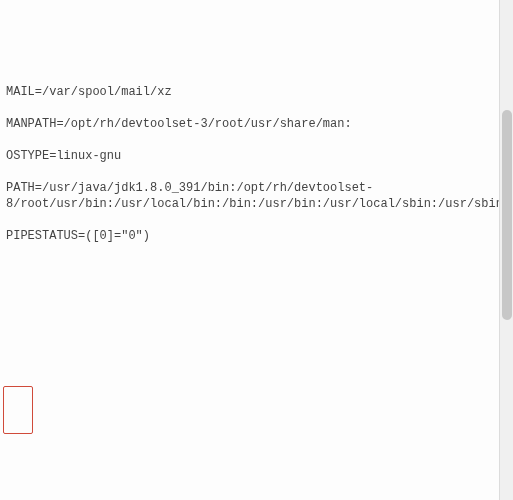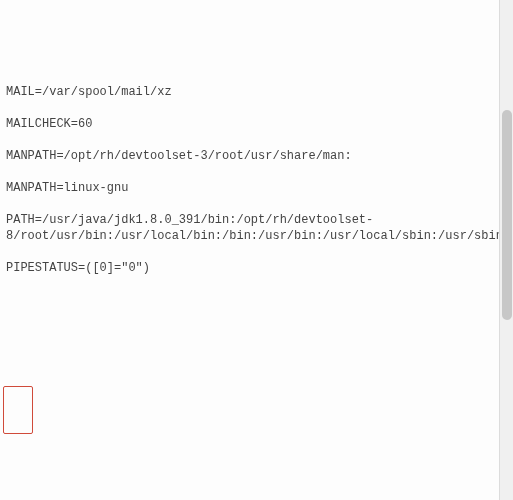--- a/index.html
+++ b/index.html
@@ -41,23 +41,22 @@
     border-radius: 5px;
   }
 </style>
 </head>
 <body>
 
 
 
 <div class="term">
 <div class="line">MAIL=/var/spool/mail/xz</div>
-<div class="line">MAILCHECK=60</div>
 <div class="line">MANPATH=/opt/rh/devtoolset-3/root/usr/share/man:</div>
-<div class="line">MANPATH=linux-gnu</div>
+<div class="line">OSTYPE=linux-gnu</div>
 <div class="line" style="white-space:pre-wrap">PATH=/usr/java/jdk1.8.0_391/bin:/opt/rh/devtoolset-8/root/usr/bin:/usr/local/bin:/bin:/usr/bin:/usr/local/sbin:/usr/sbin:/home/xz/.local/bin:/home/xz/bin</div>
 <div class="line">PIPESTATUS=([0]="0")</div>
 
 
 
 
 
 
 
 

